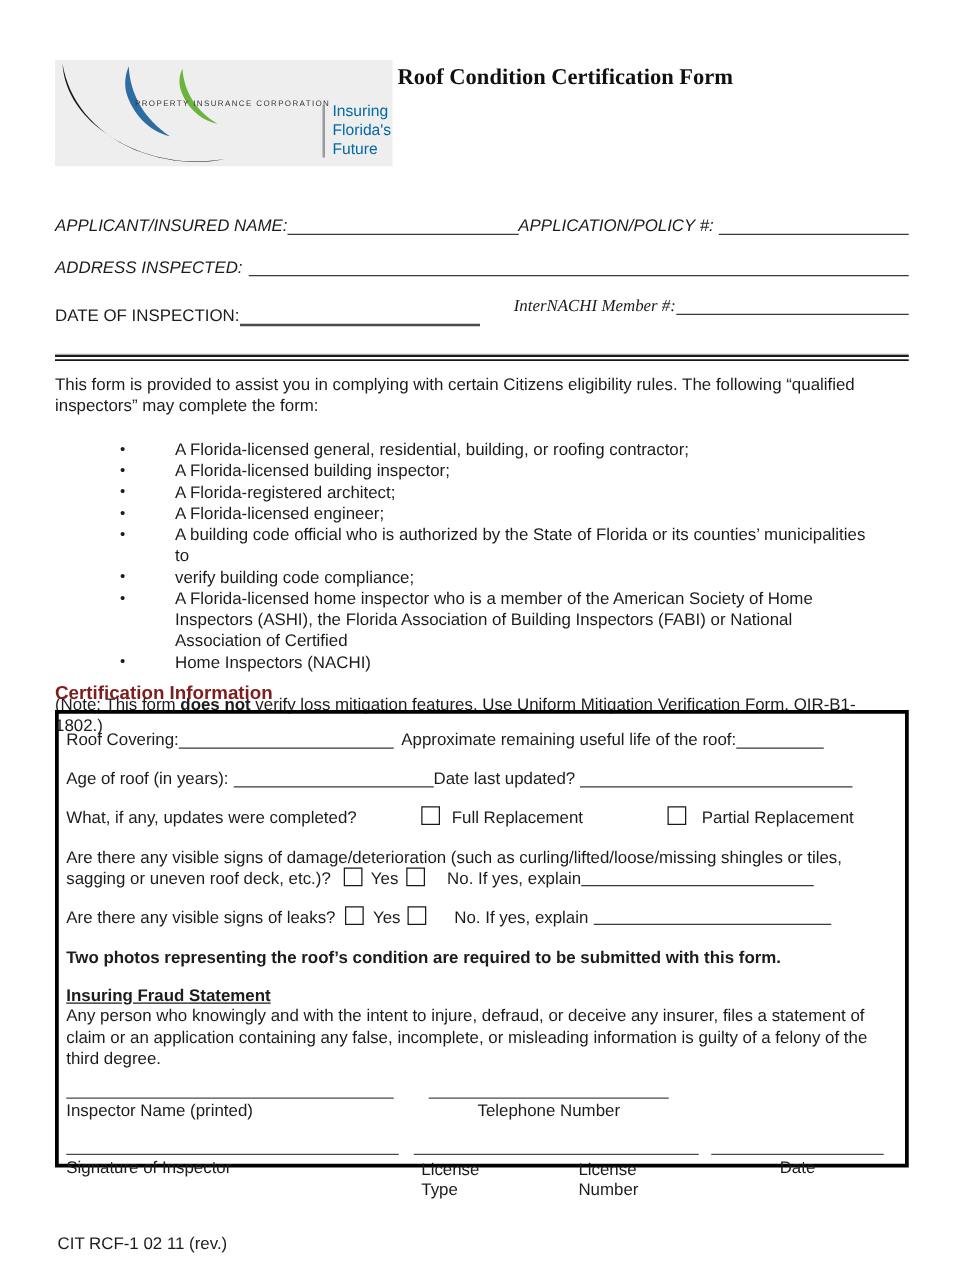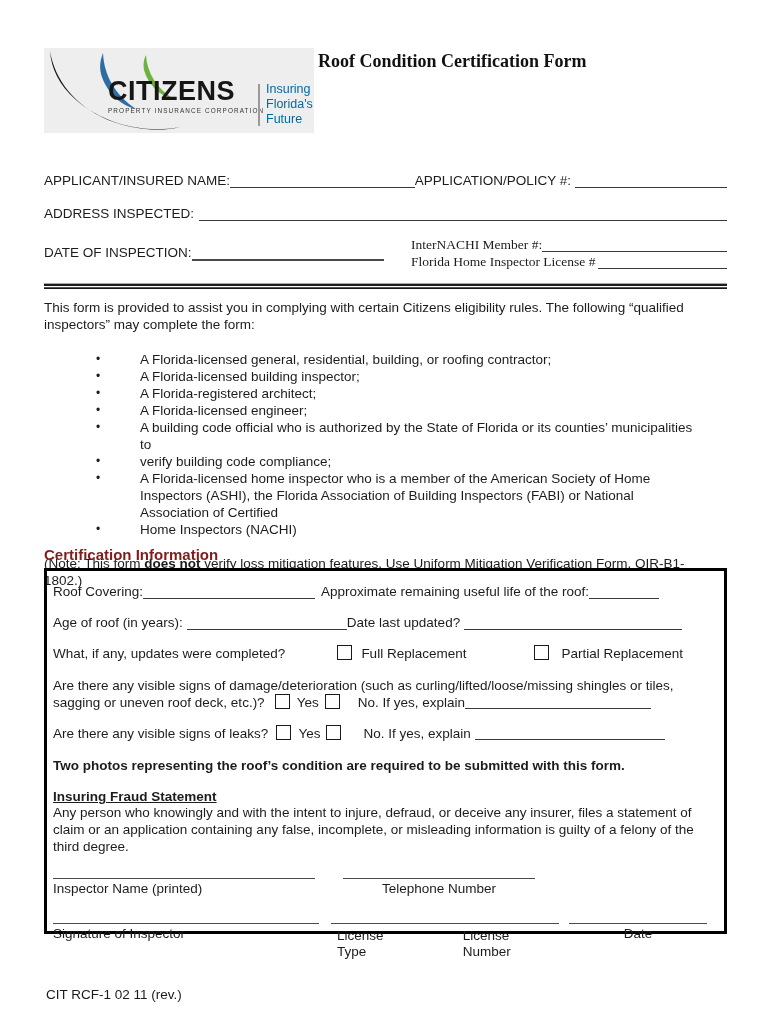--- a/index.html
+++ b/index.html
@@ -13,21 +13,21 @@
   .logo-box{position:relative;width:270px;height:85px;background:#eeeeee;flex:0 0 auto;}
   .swooshes{position:absolute;left:2px;top:2px;}
   .logo-text{position:absolute;left:64px;top:30px;color:#161616;}
   .logo-name{font-size:27px;font-weight:bold;letter-spacing:.5px;line-height:1;}
   .logo-sub{font-size:6.4px;letter-spacing:1.1px;margin-top:2px;color:#333;}
   .logo-divider{position:absolute;left:214px;top:36px;width:2px;height:42px;background:#9a9a9a;}
   .tagline{position:absolute;left:222px;top:34px;font-size:12.5px;line-height:1.18;color:#0369a1;}
   .doc-title{margin:3px 0 0 4px;font-family:"Liberation Serif","DejaVu Serif",serif;font-size:18px;font-weight:bold;color:#111;}
   
   .fields{position:absolute;top:172px;left:44px;right:41px;}
-  .frow{display:flex;align-items:flex-end;line-height:17px;}
+  .frow{display:flex;align-items:flex-end;line-height:17px;font-style:italic;}
   .fill{display:inline-block;border-bottom:1px solid #3a3a3a;height:14px;margin-bottom:1px;}
   .grow{flex:1 1 auto;}
   .row-gap{margin-top:16px;}
   .date-row{display:flex;align-items:flex-start;margin-top:14px;}
   .date-left{display:flex;flex:1 1 auto;padding-top:9px;}
   .fill-thick{border-bottom:2px solid #4a4a4a;width:192px;}
   .nachi-col{width:316px;flex:0 0 auto;font-family:"Liberation Serif","DejaVu Serif",serif;font-size:13.5px;}
   .nachi-col .frow{line-height:17px;text-align:right;}
   .sep{position:absolute;top:283px;left:44px;right:41px;height:7px;
     background:linear-gradient(to bottom,#a9a9a9 0 1px,#1c1c1c 1px 3px,#ffffff 3px 4px,#555 4px 5px,#161616 5px 6px,#fff 6px 7px);}
@@ -59,21 +59,20 @@
 <div class="page">
 
   <div class="header">
     <div class="logo-box">
       <svg class="swooshes" width="150" height="82" viewBox="0 0 150 82">
         <path d="M4,1 C9,30 28,55 62,70 C88,80 114,82 134,77 C98,84 58,74 30,50 C13,35 5,18 4,1 Z" fill="#1b1b1b"></path>
         <path d="M57,3 C58,25 69,45 90,59 C73,55 60,41 55,24 C53,15 55,8 57,3 Z" fill="#2e6da4"></path>
         <path d="M100,5 C101,23 111,39 128,49 C113,46 102,34 98,20 C97,13 98,9 100,5 Z" fill="#6cb33f"></path>
       </svg>
       <div class="logo-text">
-        <div class="logo-name">CITIZENS</div>
         <div class="logo-sub">PROPERTY INSURANCE CORPORATION</div>
       </div>
       <div class="logo-divider"></div>
       <div class="tagline">
         <div>Insuring</div>
         <div>Florida's</div>
         <div>Future</div>
       </div>
     </div>
     <div class="doc-title">Roof Condition Certification Form</div>
@@ -92,24 +91,20 @@
     </div>
     <div class="date-row">
       <div class="date-left">
         <span>DATE OF INSPECTION:</span>
         <span class="fill fill-thick"></span>
       </div>
       <div class="nachi-col">
         <div class="frow">
           <span>InterNACHI Member #:</span>
           <span class="fill grow"></span>
-        </div>
-        <div class="frow">
-          <span>Florida Home Inspector License #</span>
-          <span class="fill grow" style="margin-left:3px;max-width:160px;"></span>
         </div>
       </div>
     </div>
   </div>
 
   <div class="sep"></div>
 
   <div class="intro">
     <div class="para">This form is provided to assist you in complying with certain Citizens eligibility rules. The following “qualified inspectors” may complete the form:</div>
     <ul class="bullets">

